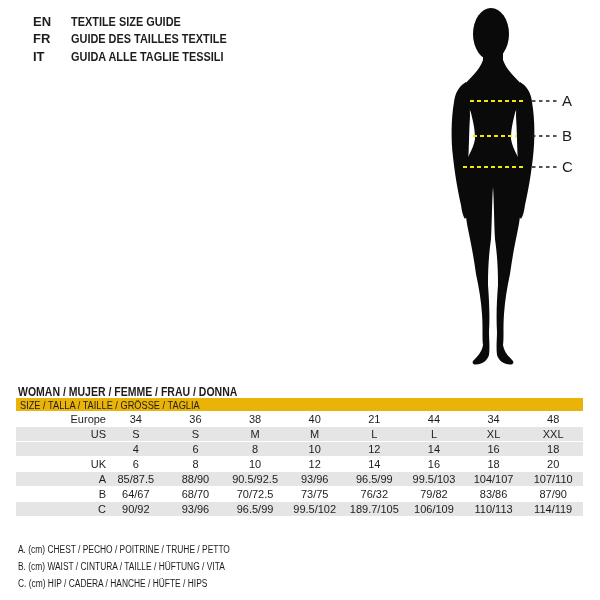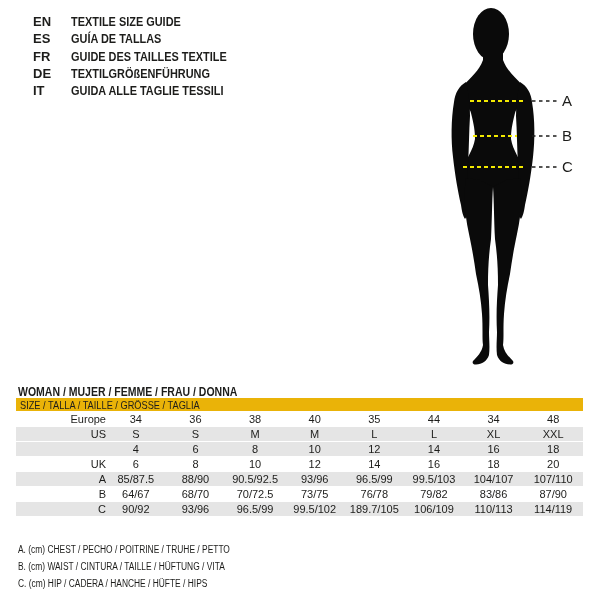--- a/index.html
+++ b/index.html
@@ -57,30 +57,22 @@
 <body>
 
 <div class="page">
 
   <div class="lang-block" id="langBlock">
       <div class="lang-row">
         <span class="lang-code">EN</span>
         <span class="condensed">TEXTILE SIZE GUIDE</span>
       </div>
       <div class="lang-row">
-        <span class="lang-code">ES</span>
-        <span class="condensed">GUÍA DE TALLAS</span>
-      </div>
-      <div class="lang-row">
         <span class="lang-code">FR</span>
         <span class="condensed">GUIDE DES TAILLES TEXTILE</span>
-      </div>
-      <div class="lang-row">
-        <span class="lang-code">DE</span>
-        <span class="condensed">TEXTILGRÖßENFÜHRUNG</span>
       </div>
       <div class="lang-row">
         <span class="lang-code">IT</span>
         <span class="condensed">GUIDA ALLE TAGLIE TESSILI</span>
       </div>
     </div>
 
   <div class="figure-wrap">
     <svg class="figure-svg" viewBox="0 0 180 380" width="180" height="380">
       <g fill="#0a0a0a">
@@ -171,21 +163,21 @@
         </th>
       </tr>
     </thead>
     <tbody id="tableBody">
         <tr>
           <td class="row-label">Europe</td>
           <td>34</td>
           <td>36</td>
           <td>38</td>
           <td>40</td>
-          <td>35</td>
+          <td>21</td>
           <td>44</td>
           <td>34</td>
           <td>48</td>
         </tr>
         <tr class="shaded">
           <td class="row-label">US</td>
           <td>S</td>
           <td>S</td>
           <td>M</td>
           <td>M</td>
@@ -226,21 +218,21 @@
           <td>99.5/103</td>
           <td>104/107</td>
           <td>107/110</td>
         </tr>
         <tr>
           <td class="row-label">B</td>
           <td>64/67</td>
           <td>68/70</td>
           <td>70/72.5</td>
           <td>73/75</td>
-          <td>76/78</td>
+          <td>76/32</td>
           <td>79/82</td>
           <td>83/86</td>
           <td>87/90</td>
         </tr>
         <tr class="shaded">
           <td class="row-label">C</td>
           <td>90/92</td>
           <td>93/96</td>
           <td>96.5/99</td>
           <td>99.5/102</td>

